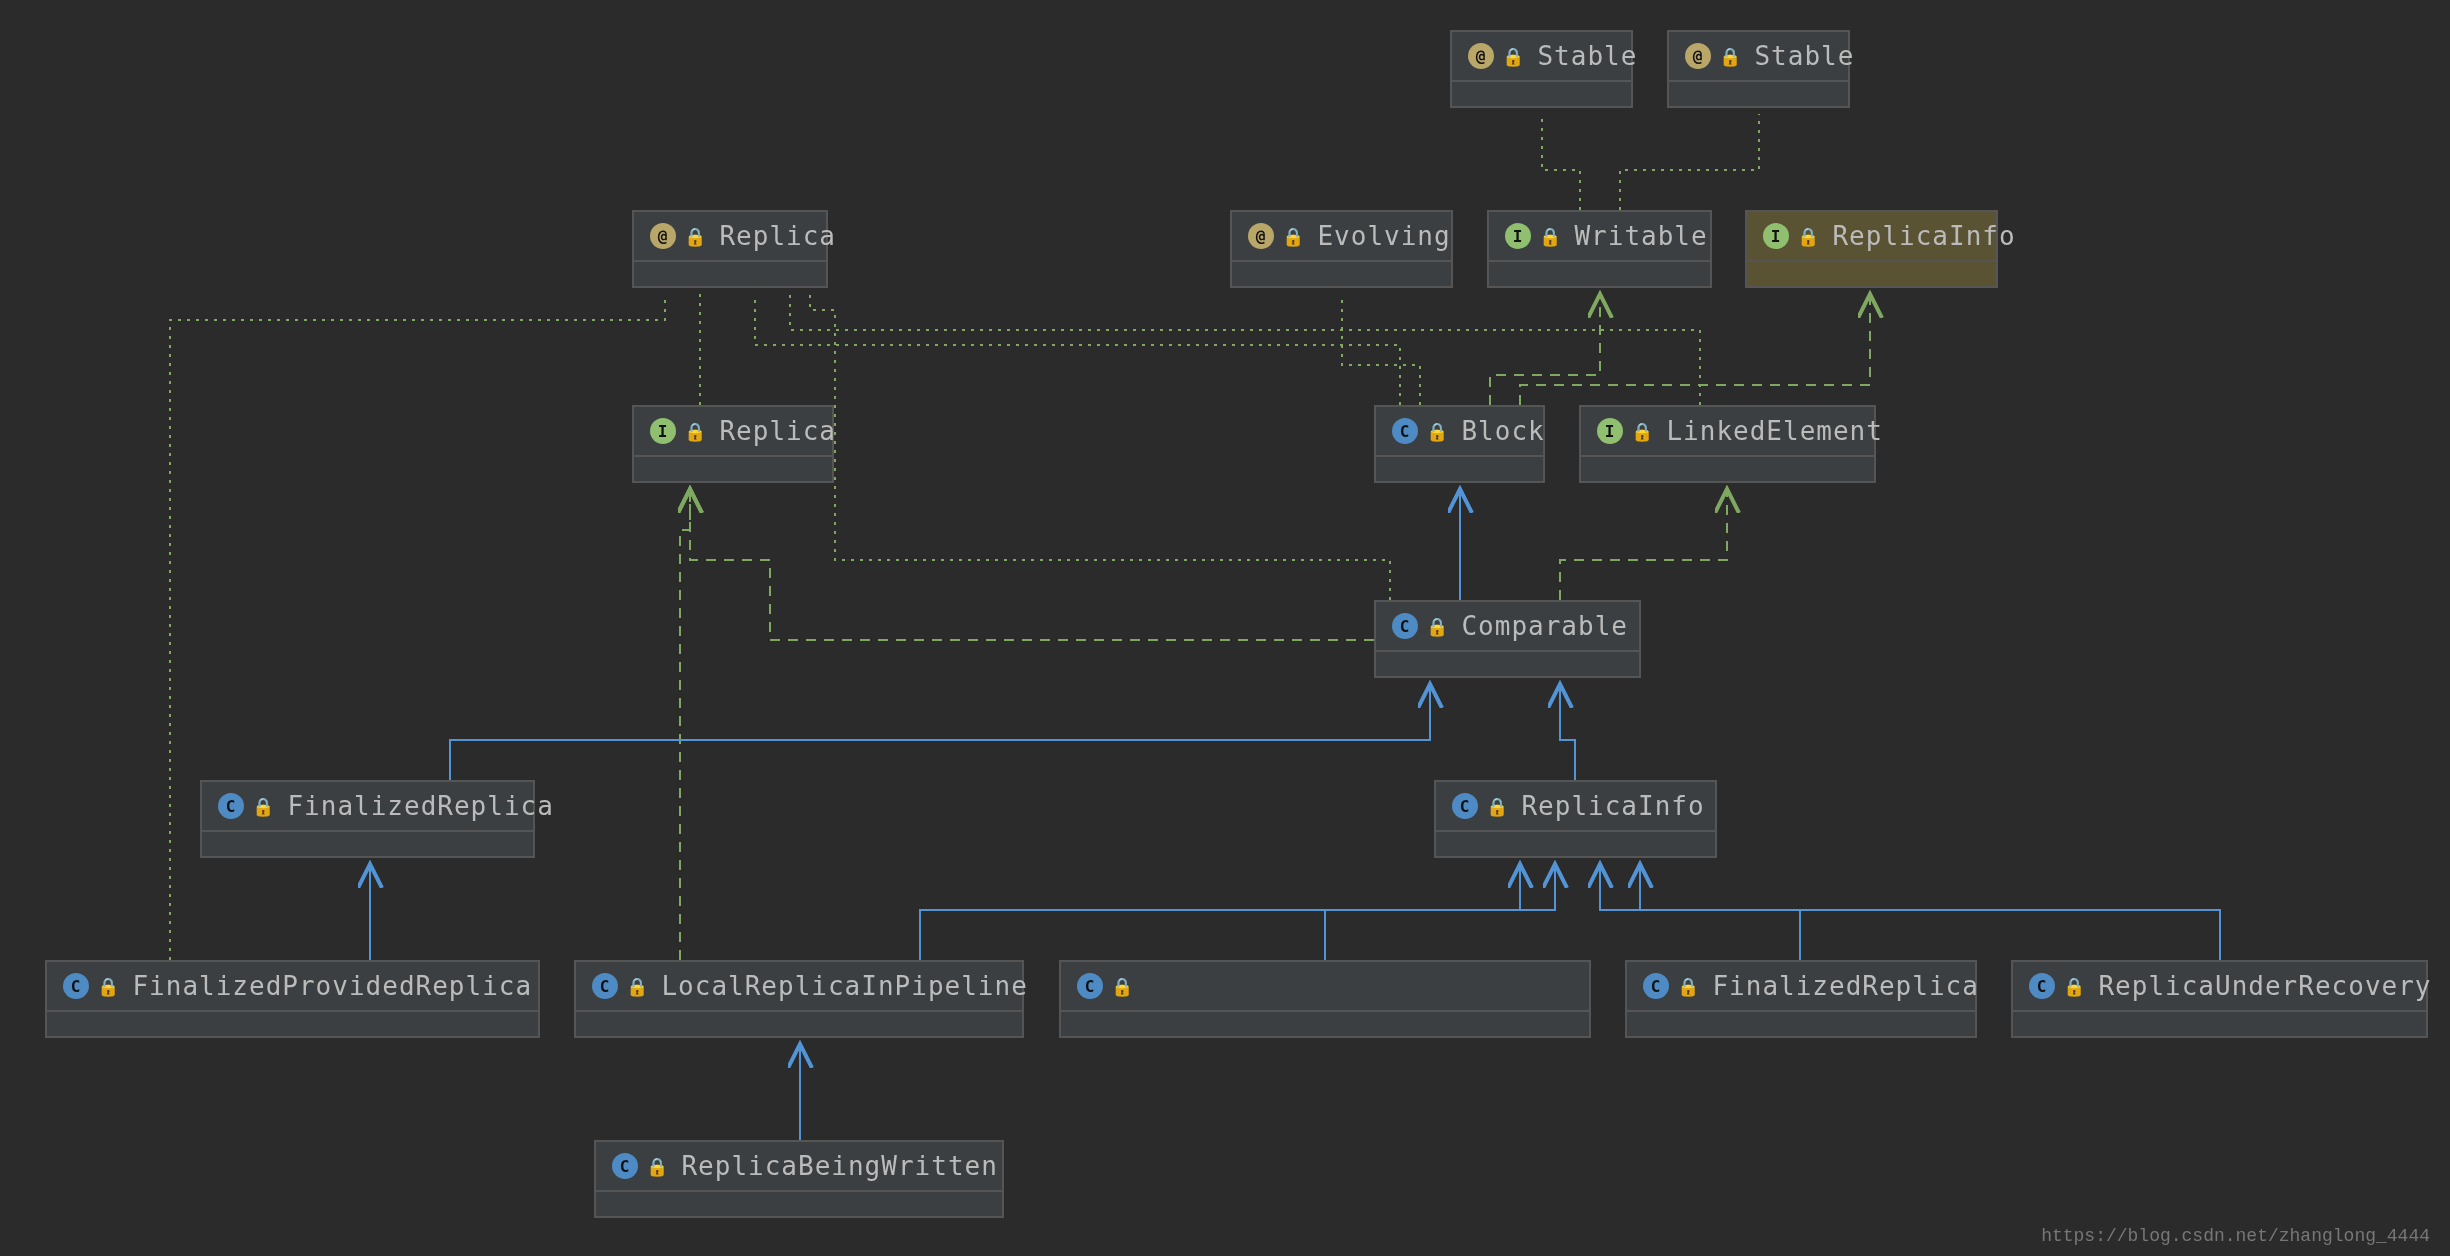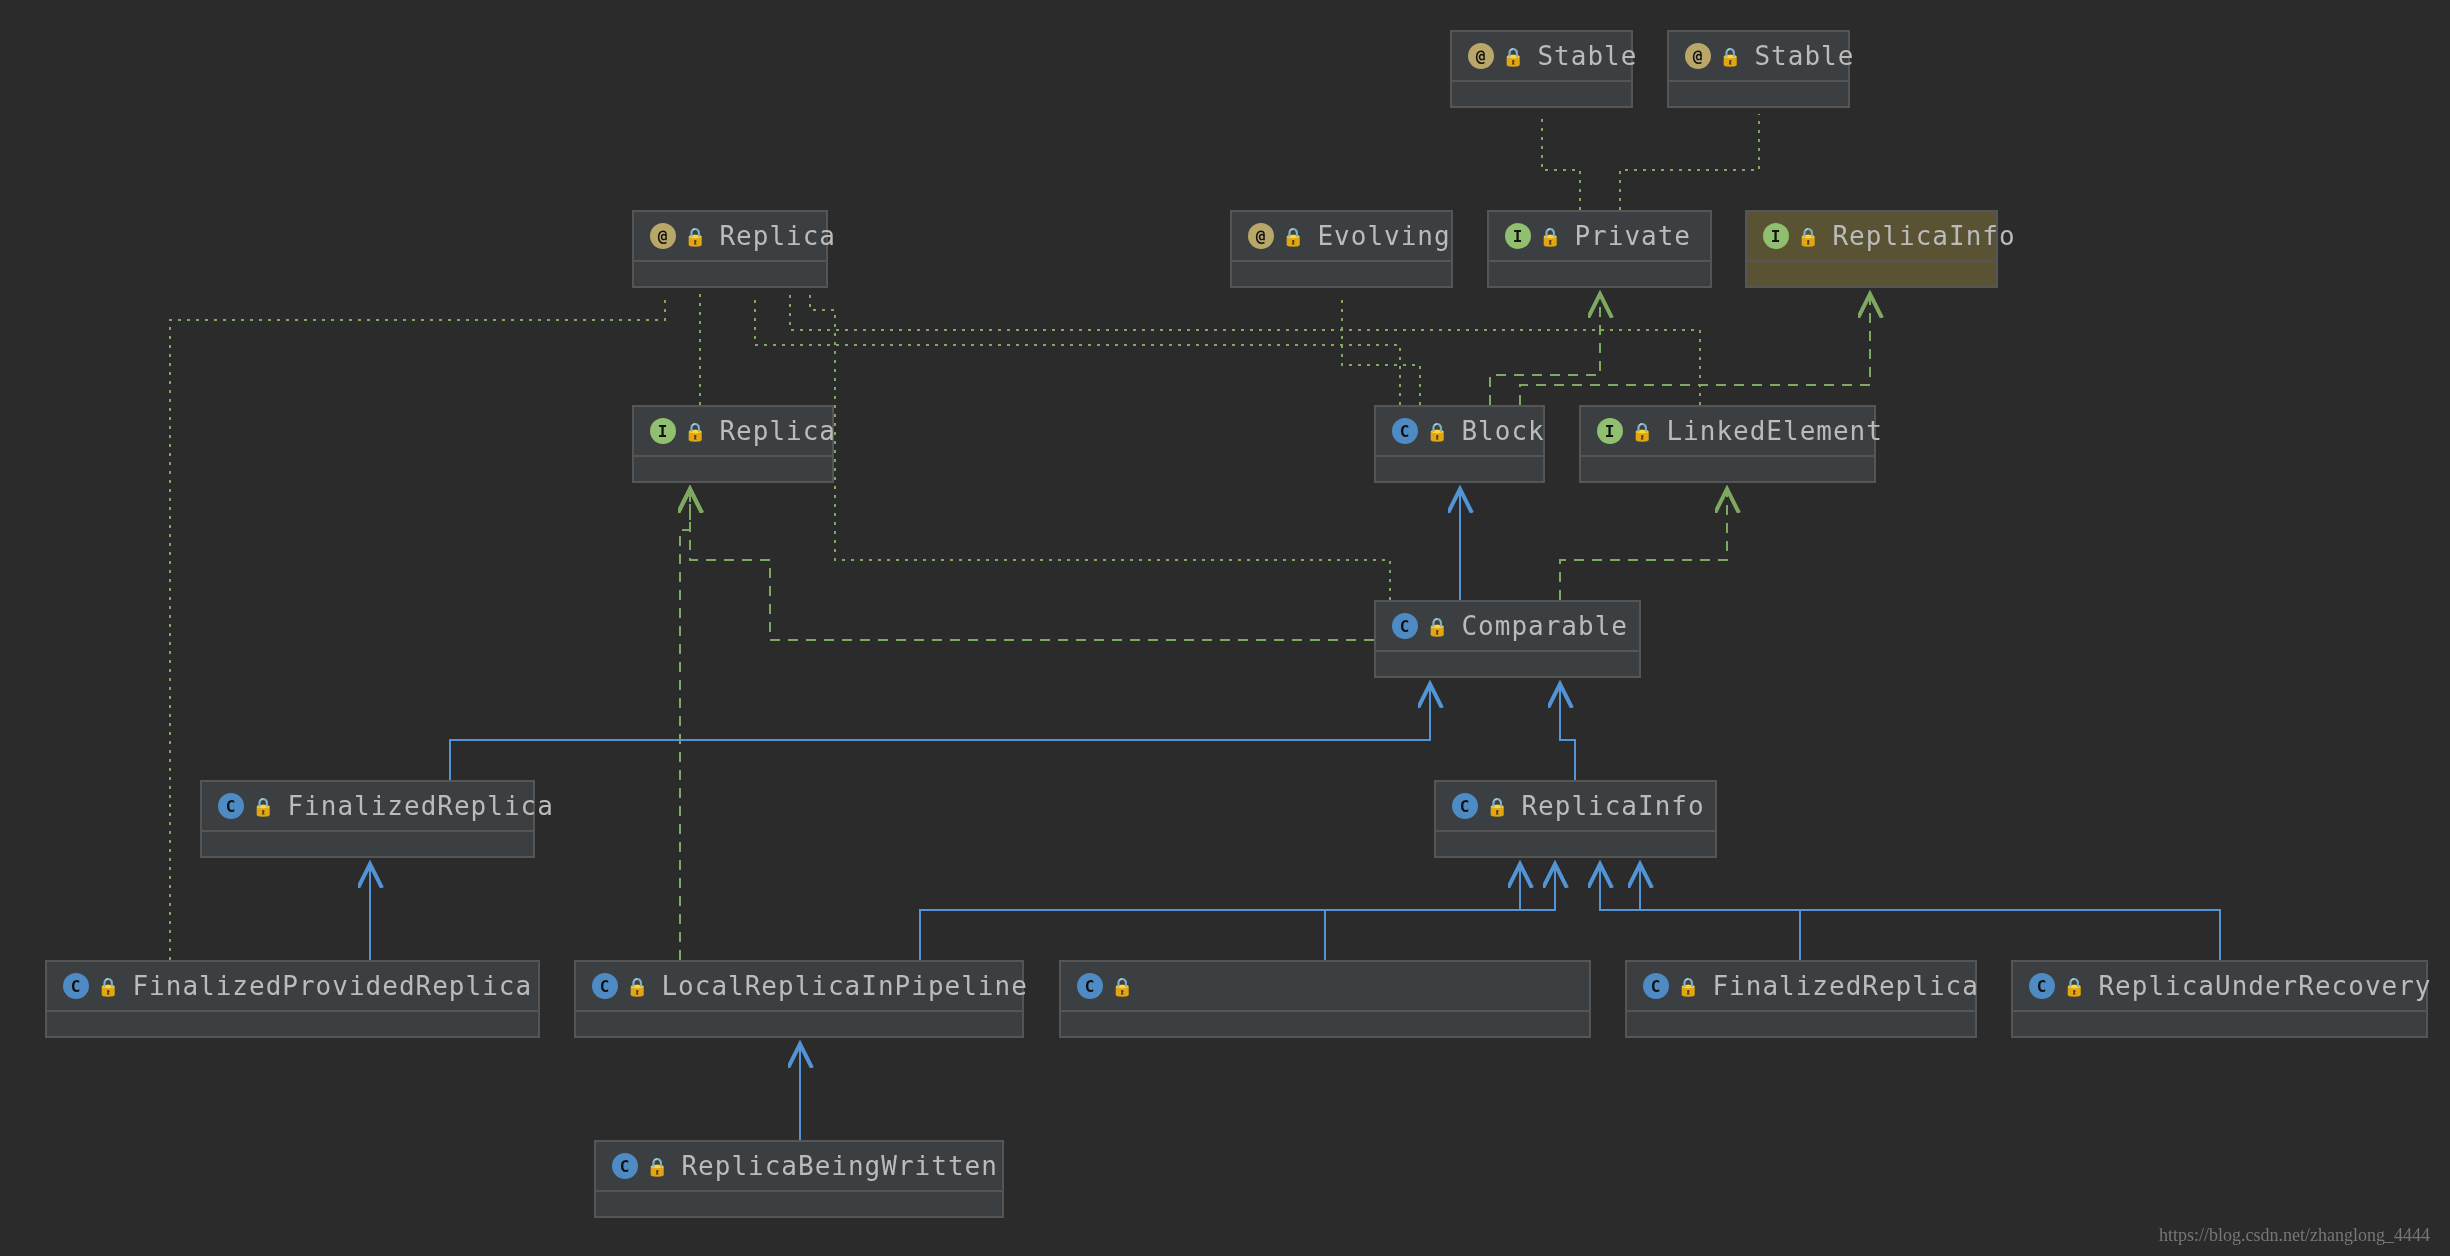--- a/index.html
+++ b/index.html
@@ -7,21 +7,21 @@
   svg.edges{position:absolute;inset:0;width:2450px;height:1256px;pointer-events:none;}
   .node{position:absolute;border:2px solid #555;background:#3c3f41;color:#bbbbbb;box-sizing:border-box;}
   .node.hl{background:#5a5333;}
   .node .head{display:flex;align-items:center;gap:12px;padding:8px 16px;min-height:48px;box-sizing:border-box;font-size:26px;letter-spacing:1px;}
   .node .body{border-top:2px solid #555;height:24px;}
   .ico{display:inline-flex;align-items:center;justify-content:center;width:26px;height:26px;border-radius:50%;font-weight:bold;font-size:16px;color:#111;flex:0 0 26px;}
   .ico.at{background:#b9a76a;} 
   .ico.if{background:#8fbf6f;} 
   .ico.cl{background:#4e8bc4;} 
   .lock{color:#888;font-size:18px;margin-left:-4px;}
-  .watermark{position:absolute;right:20px;bottom:10px;color:#777;font-size:18px;font-family:Liberation Serif, serif;}
+  .watermark{position:absolute;right:20px;bottom:10px;color:#777;font-size:18px;font-family:Liberation Mono, monospace;}
 </style>
 </head>
 <body>
 <div class="canvas">
 
 <svg class="edges">
   <defs>
     <marker id="arrG" markerWidth="14" markerHeight="14" refX="12" refY="6" orient="auto">
       <path d="M0,0 L12,6 L0,12" fill="none" stroke="#7fa860" stroke-width="2"></path>
     </marker>
@@ -110,21 +110,21 @@
         <span class="ico at">@</span>
         <span class="lock">🔒</span>
         <span>Evolving</span>
       </div>
   <div class="body"></div>
 </div>
 <div class="node" style="left:1487px;top:210px;width:225px">
   <div class="head">
         <span class="ico if">I</span>
         <span class="lock">🔒</span>
-        <span>Private</span>
+        <span>Writable</span>
       </div>
   <div class="body"></div>
 </div>
 <div class="node hl" style="left:1745px;top:210px;width:253px">
   <div class="head">
         <span class="ico if">I</span>
         <span class="lock">🔒</span>
         <span>ReplicaInfo</span>
       </div>
   <div class="body"></div>

